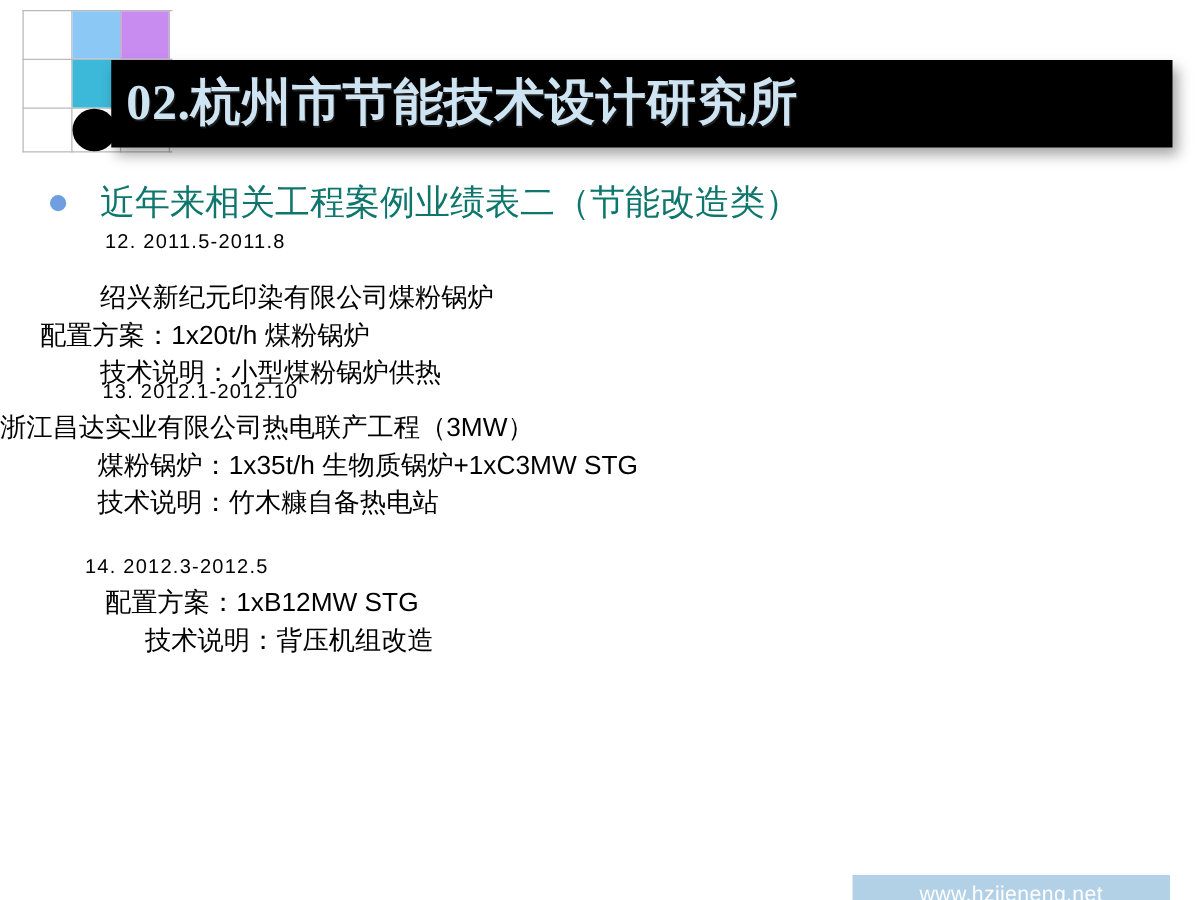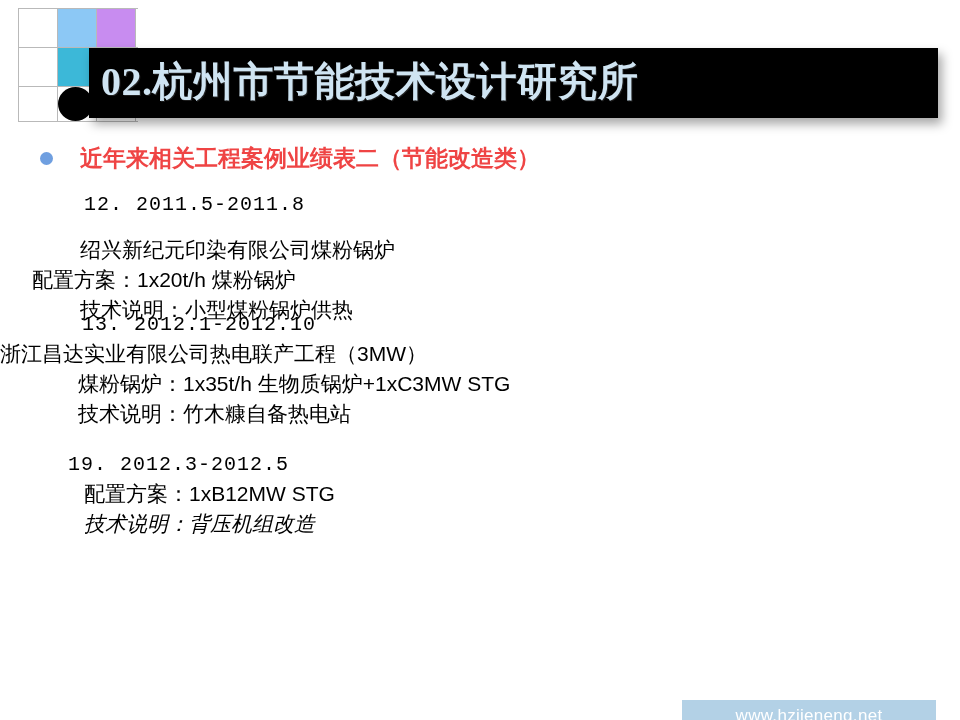--- a/index.html
+++ b/index.html
@@ -97,41 +97,39 @@
   .bullet-dot {
     width: 13px;
     height: 13px;
     border-radius: 50%;
     background: #6f9fe0;
     margin-right: 27px;
     flex: none;
   }
   .bullet-label {
     font-family: "Liberation Serif", "DejaVu Serif", serif;
-    font-size: 23px;
-    color: #ef4444;
+    font-size: 28px;
+    color: #0f766e;
     white-space: nowrap;
-    font-weight: bold;
   }
 
   .entry {
     position: absolute;
     left: 0;
     width: 900px;
   }
   .entry .ln {
     color: #000000;
     white-space: nowrap;
   }
   .ln-head {
-    font-family: Liberation Mono, monospace;
-    font-size: 20px;
+    font-family: Liberation Sans, sans-serif;
+    font-size: 16px;
     letter-spacing: 1px;
     line-height: 28px;
-    margin-top: 11px;
   }
   .ln-body {
     font-family: "Liberation Sans", "DejaVu Sans", sans-serif;
     font-size: 21px;
     line-height: 30px;
   }
 
   
   .footer-band {
     position: absolute;
@@ -192,23 +190,23 @@
   </div>
 
   <div class="entry" style="top:300px;">
     <div class="ln ln-head" style="margin-left:82px;">13.  2012.1-2012.10</div>
     <div class="ln ln-body" style="">浙江昌达实业有限公司热电联产工程（3MW）</div>
     <div class="ln ln-body" style="margin-left:78px;">煤粉锅炉：1x35t/h 生物质锅炉+1xC3MW STG</div>
     <div class="ln ln-body" style="margin-left:78px;">技术说明：竹木糠自备热电站</div>
   </div>
 
   <div class="entry" style="top:440px;">
-    <div class="ln ln-head" style="margin-left:68px;">19.  2012.3-2012.5</div>
+    <div class="ln ln-head" style="margin-left:68px;">14.  2012.3-2012.5</div>
     <div class="ln ln-body" style="margin-left:84px;">配置方案：1xB12MW STG</div>
-    <div class="ln ln-body" style="margin-left:84px;font-style:italic;">技术说明：背压机组改造</div>
+    <div class="ln ln-body" style="margin-left:116px;">技术说明：背压机组改造</div>
   </div>
 
   <div class="footer-band">
     <div class="wm">www.hzjieneng.net</div>
   </div>
 
   <div class="edge-shadow"></div>
 
 </div>
 

